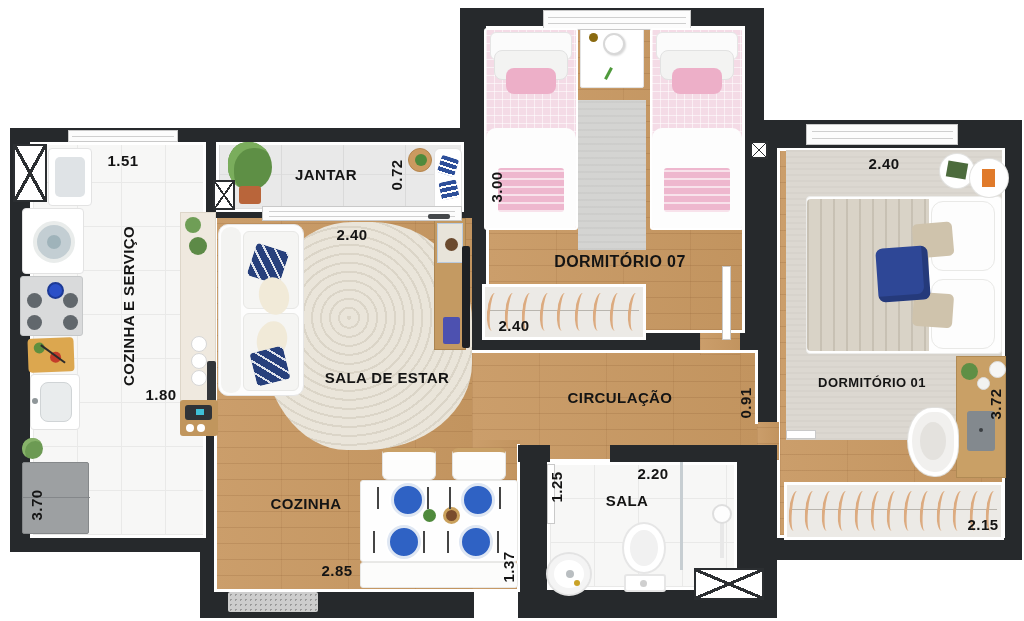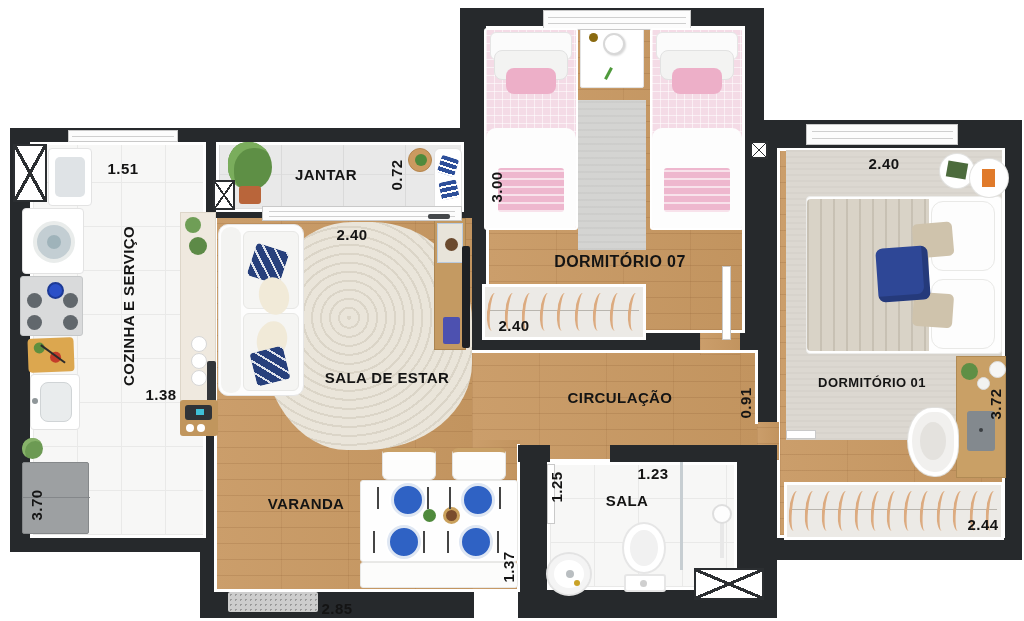--- a/index.html
+++ b/index.html
@@ -277,42 +277,42 @@
     <div class="f circ" style="left:0;top:0;width:44px;height:52px;background:#fff;border:2px solid #e6e6e6"></div>
     <div class="f circ" style="left:8px;top:8px;width:28px;height:36px;background:#f1f1f1"></div>
     <div class="f" style="left:2px;top:52px;width:42px;height:18px;background:#fff;border:2px solid #e6e6e6;border-radius:3px"></div>
     <div class="f circ" style="left:18px;top:58px;width:7px;height:7px;background:#cfcfcf"></div>
     </div>
   <div class="f z25" style="left:680px;top:462px;width:3px;height:108px;background:#c7ced2"></div>
   <div class="f z25" style="left:720px;top:522px;width:4px;height:36px;background:#e8e8e8"></div>
   <div class="f circ z25" style="left:712px;top:504px;width:20px;height:20px;background:#fdfdfd;border:2px solid #dedede"></div>
 
   <div class="lbl vert" style="left:128px;top:306px">COZINHA E SERVIÇO</div>
-  <div class="lbl" style="left:123px;top:168px">1.51</div>
-  <div class="lbl" style="left:161px;top:394px">1.38</div>
+  <div class="lbl" style="left:123px;top:160px">1.51</div>
+  <div class="lbl" style="left:161px;top:394px">1.80</div>
   <div class="lbl vert" style="left:36px;top:505px">3.70</div>
 
   <div class="lbl" style="left:326px;top:174px">JANTAR</div>
   <div class="lbl vert" style="left:396px;top:175px">0.72</div>
   <div class="lbl" style="left:352px;top:234px">2.40</div>
   <div class="lbl" style="left:387px;top:377px">SALA DE ESTAR</div>
 
-  <div class="lbl" style="left:306px;top:503px">VARANDA</div>
-  <div class="lbl" style="left:337px;top:608px">2.85</div>
+  <div class="lbl" style="left:306px;top:503px">COZINHA</div>
+  <div class="lbl" style="left:337px;top:570px">2.85</div>
   <div class="lbl vert" style="left:508px;top:567px">1.37</div>
 
   <div class="lbl" style="left:620px;top:262px;font-size:16px">DORMITÓRIO 07</div>
   <div class="lbl vert" style="left:496px;top:187px">3.00</div>
   <div class="lbl" style="left:514px;top:325px">2.40</div>
 
   <div class="lbl" style="left:620px;top:397px">CIRCULAÇÃO</div>
   <div class="lbl vert" style="left:745px;top:403px">0.91</div>
 
   <div class="lbl" style="left:872px;top:382px;font-size:13px">DORMITÓRIO 01</div>
   <div class="lbl" style="left:884px;top:163px">2.40</div>
   <div class="lbl vert" style="left:995px;top:404px">3.72</div>
-  <div class="lbl" style="left:983px;top:524px">2.44</div>
+  <div class="lbl" style="left:983px;top:524px">2.15</div>
 
   <div class="lbl" style="left:627px;top:500px">SALA</div>
-  <div class="lbl" style="left:653px;top:473px">1.23</div>
+  <div class="lbl" style="left:653px;top:473px">2.20</div>
   <div class="lbl vert" style="left:556px;top:487px">1.25</div>
 
 </div>
 
 </body></html>

